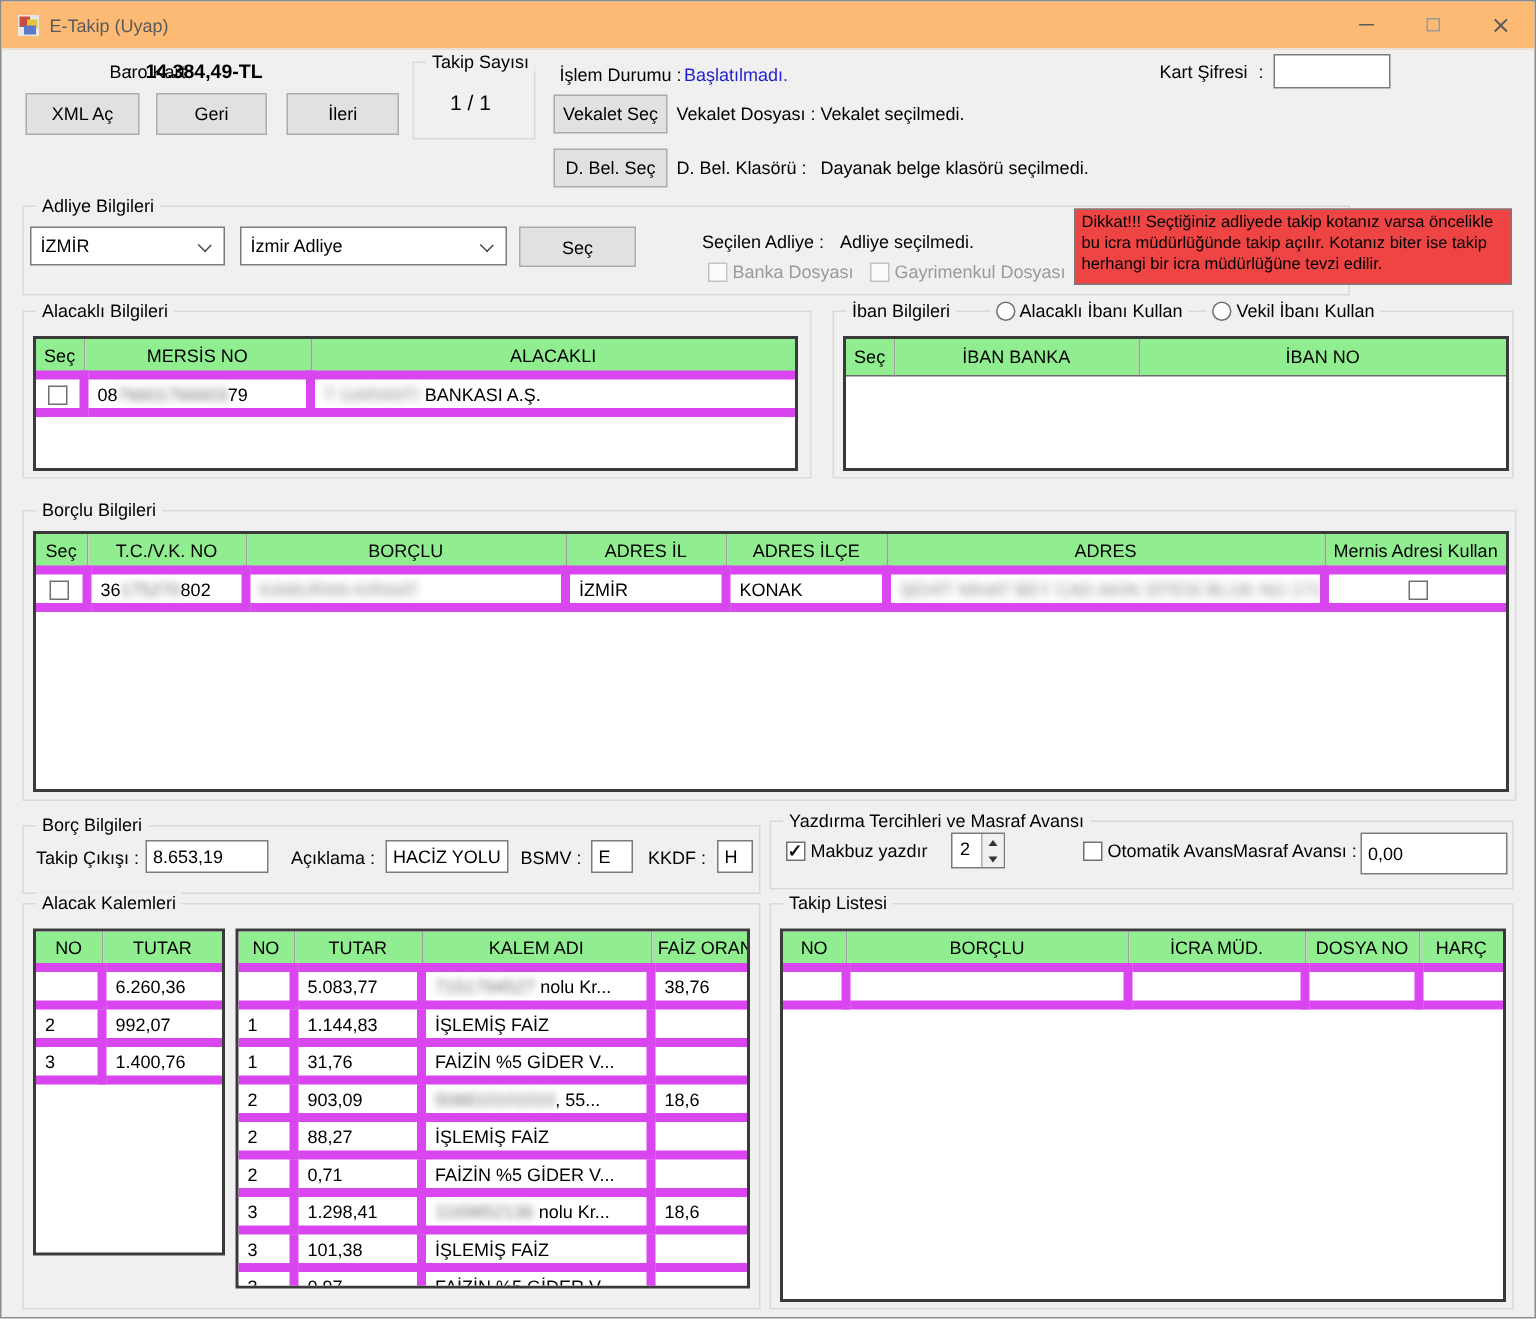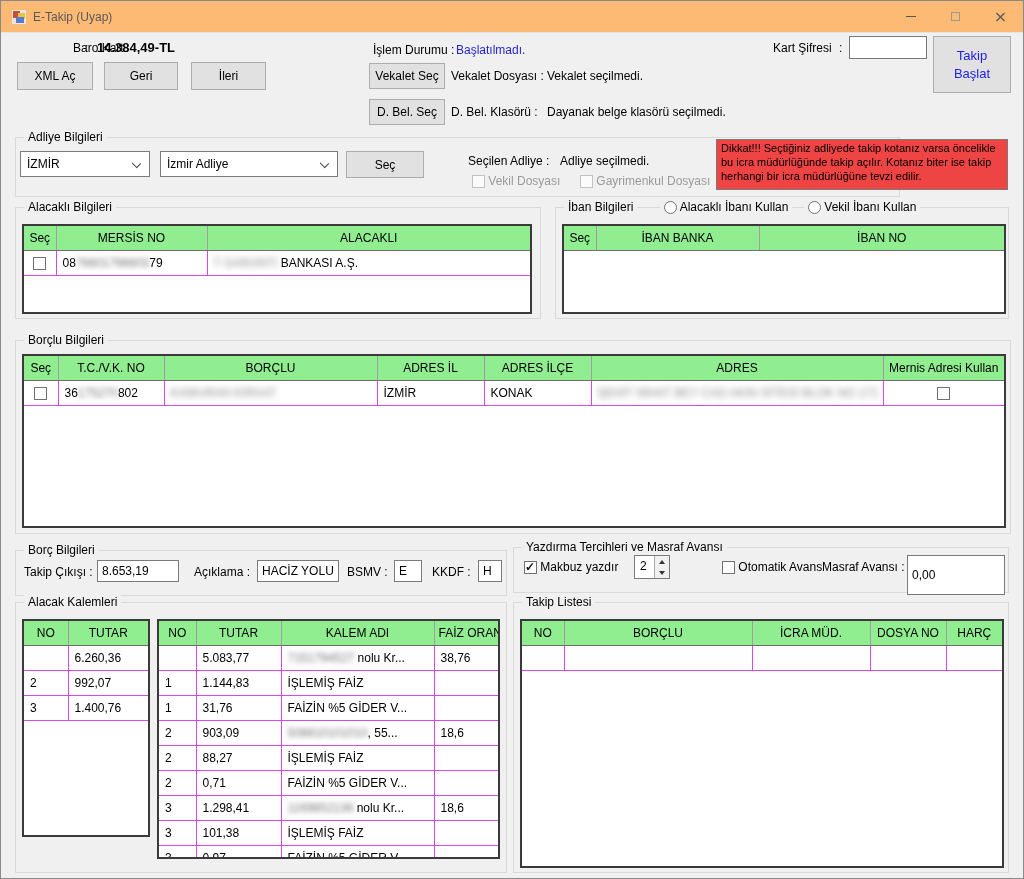--- a/index.html
+++ b/index.html
@@ -43,21 +43,21 @@
   .chk.checked::after { content:"✓"; position:absolute; left:0px; top:-2px; font-size:12px;
                         color:#111; font-weight:bold; }
   .chk.disabled { border-color:#c2c2c2; background:#fbfbfb; }
   .radio { display:inline-block; width:13px; height:13px; border:1px solid #707070;
            border-radius:50%; background:#fff; vertical-align:middle; }
 
   .tblwrap { position:absolute; background:#fff; border:2px solid #3a3a3a; overflow:hidden; }
   table.grid { border-collapse:collapse; table-layout:fixed; width:100%; }
   table.grid th { background:#90ee90; font-weight:normal; font-size:12px; border:1px solid #9f9f9f;
                   border-top:none; height:24px; padding:0 4px; overflow:hidden; white-space:nowrap; }
-  table.grid td { background:#fff; border:1px solid #d946ef; height:25px; padding:0 6px;
+  table.grid td { background:#fff; border:6px solid #d946ef; height:25px; padding:0 6px;
                   font-size:12px; overflow:hidden; white-space:nowrap; }
   table.grid tr > *:first-child { border-left:none; }
   table.grid tr > *:last-child { border-right:none; }
   table.grid thead th { border-bottom:1px solid #6e6e6e; }
   td.selcell { background:#0078d7; color:#fff; }
   td.chkcell { text-align:center; }
   .blur { filter:blur(2.6px); color:#777; }
   .blur2 { filter:blur(3px); color:#8a8a8a; }
 
   .warn { position:absolute; border:1px solid #7a7a7a; background:#ef4444; font-size:11px;
@@ -104,61 +104,61 @@
   <div class="btn" style="left:16px; top:61px; width:76px; height:28px;">
       <span>XML Aç</span>
     </div>
   <div class="btn" style="left:103px; top:61px; width:74px; height:28px;">
       <span>Geri</span>
     </div>
   <div class="btn" style="left:190px; top:61px; width:75px; height:28px;">
       <span>İleri</span>
     </div>
 
+  <div class="grp" style="left:274px; top:40px; width:82px; height:52px;">
+    <span class="lbl">Takip Sayısı</span>
+    <span class="t" style="left:24px; top:18px; font-size:14px;">1 / 1</span>
+  </div>
 
   <span class="t" style="left:372px; top:42px;">İşlem Durumu :</span>
   <span class="t blue" style="left:455px; top:42px;">Başlatılmadı.</span>
 
   <div class="btn" style="left:368px; top:62px; width:76px; height:26px;">
       <span>Vekalet Seç</span>
     </div>
   <span class="t" style="left:450px; top:68px;">Vekalet Dosyası :</span>
   <span class="t" style="left:546px; top:68px;">Vekalet seçilmedi.</span>
 
   <div class="btn" style="left:368px; top:98px; width:76px; height:26px;">
       <span>D. Bel. Seç</span>
     </div>
   <span class="t" style="left:450px; top:104px;">D. Bel. Klasörü :</span>
   <span class="t" style="left:546px; top:104px;">Dayanak belge klasörü seçilmedi.</span>
 
   <span class="t" style="left:772px; top:40px;">Kart Şifresi</span>
   <span class="t" style="left:838px; top:40px;">:</span>
   <input class="inp" style="left: 848px; top: 35px; width: 78px; height: 23px;" value="">
 
-  <div class="btn big" style="left:932px; top:35px; width:78px; height:57px; flex-direction:column;">
-    <span>Takip</span>
-    <span>Başlat</span>
-  </div>
 
   <div class="grp" style="left:14px; top:136px; width:885px; height:60px;">
     <span class="lbl">Adliye Bilgileri</span>
     <div class="combo" style="left:4px; top:13px; width:130px; height:26px;">
       <span>İZMİR</span>
         <span class="chev"></span>
     </div>
     <div class="combo" style="left:144px; top:13px; width:178px; height:26px;">
       <span>İzmir Adliye</span>
         <span class="chev"></span>
     </div>
     <div class="btn" style="left:330px; top:13px; width:78px; height:27px;">
         <span>Seç</span>
       </div>
     <span class="t" style="left:452px; top:16px;">Seçilen Adliye :</span>
     <span class="t" style="left:544px; top:16px;">Adliye seçilmedi.</span>
-    <span class="t" style="left:456px; top:36px;"><span class="chk disabled"></span> <span class="gray">Vekil Dosyası</span></span>
+    <span class="t" style="left:456px; top:36px;"><span class="chk disabled"></span> <span class="gray">Banka Dosyası</span></span>
     <span class="t" style="left:564px; top:36px;"><span class="chk disabled"></span> <span class="gray">Gayrimenkul Dosyası</span></span>
     <div class="warn" style="left:700px; top:1px; width:292px; height:51px;"><span>Dikkat!!! Seçtiğiniz adliyede takip kotanız varsa öncelikle bu icra müdürlüğünde takip açılır. Kotanız biter ise takip herhangi bir icra müdürlüğüne tevzi edilir.</span></div>
   </div>
 
   <div class="grp" style="left:14px; top:206px; width:526px; height:112px;">
     <span class="lbl">Alacaklı Bilgileri</span>
     <div class="tblwrap" style="left:6px; top:16px; width:510px; height:90px;">
       <table class="grid">
         <colgroup>
             <col style="width:32px">
@@ -373,21 +373,21 @@
         <div>
             <span class="tri-up"></span>
           </div>
         <div>
             <span class="tri-dn"></span>
           </div>
       </div>
     </div>
     <span class="t" style="left:208px; top:12px;"><span class="chk"></span> <span>Otomatik Avans</span></span>
     <span class="t" style="left:308px; top:12px;">Masraf Avansı :</span>
-    <input class="inp" style="left: 393px; top: 7px; width: 98px; height: 40px;" value="0,00">
+    <input class="inp" style="left: 393px; top: 7px; width: 98px; height: 28px;" value="0,00">
   </div>
 
   <div class="grp" style="left:512px; top:601px; width:496px; height:271px;">
     <span class="lbl">Takip Listesi</span>
     <div class="tblwrap" style="left:6px; top:16px; width:484px; height:249px;">
       <table class="grid">
         <colgroup>
             <col style="width:42px">
             <col style="width:188px">
             <col style="width:118px">

